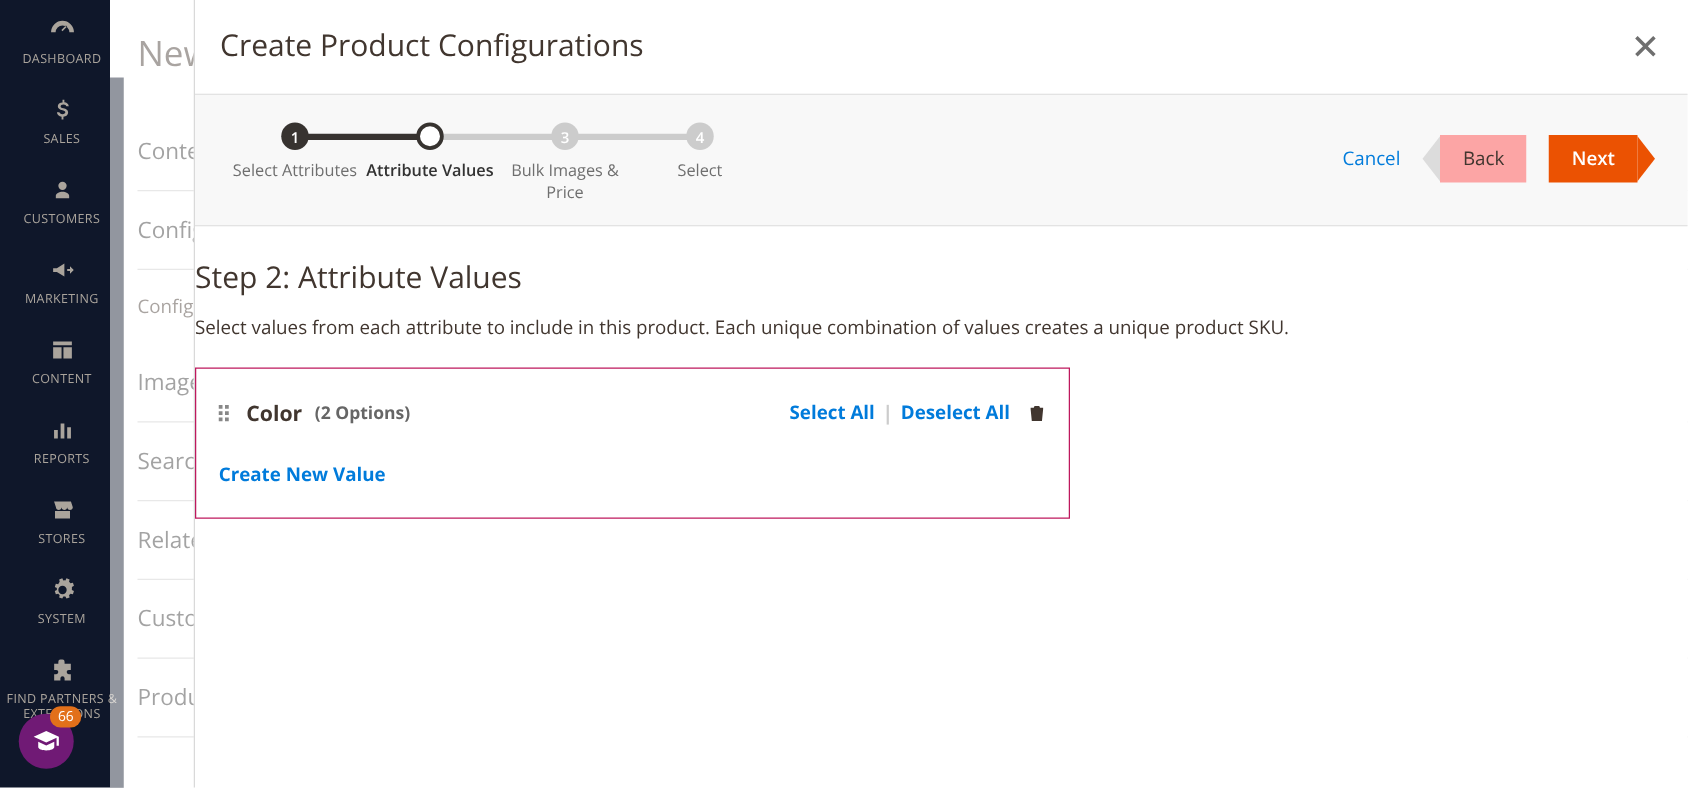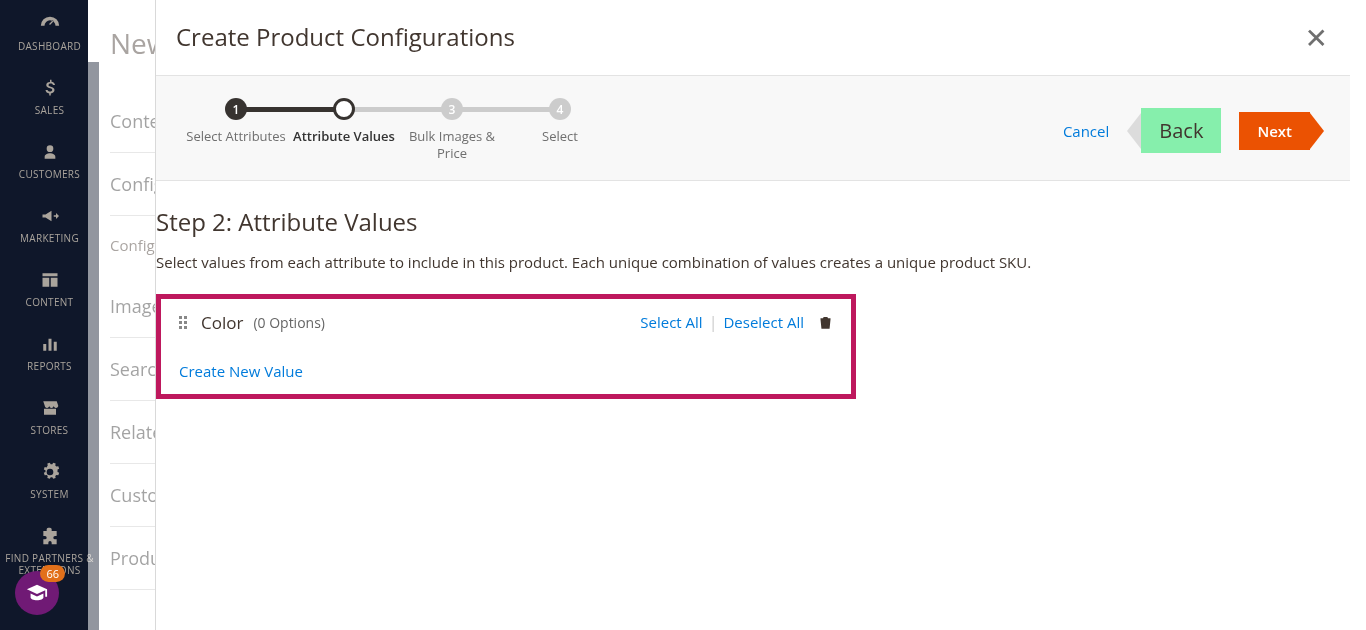--- a/index.html
+++ b/index.html
@@ -37,32 +37,32 @@
     .step-line { position:absolute; top:9px; height:5px; background:#ccc; left:50%; width:108px; z-index:0; }
     .step-line.dark { background:#373330; }
     .step-dot { width:22px; height:22px; border-radius:50%; background:#ccc; color:#fff; font-size:12px; font-weight:600; display:flex; align-items:center; justify-content:center; z-index:1; position:relative; }
     .step-dot.dark { background:#373330; }
     .step-dot.ring { box-shadow:0 0 0 3px #fff inset; border:3px solid #373330; background:#fff; }
     .step-label { font-size:13px; color:#6f6f6f; margin-top:8px; line-height:1.3; }
     .step-label.cur { color:#333; font-weight:600; }
 
     .stage-actions { margin-left:auto; display:flex; align-items:center; gap:18px; margin-top:10px; }
     .link { color:#007bdb; font-size:15px; cursor:pointer; }
-    .btn-back { background:#86efac; color:#41362f; font-size:20px; padding:9px 18px; border:none; cursor:pointer; position:relative; }
+    .btn-back { background:#fca5a5; color:#41362f; font-size:15px; padding:9px 18px; border:none; cursor:pointer; position:relative; }
     .btn-back-wrap { position:relative; display:flex; align-items:center; }
     .arrow-left { width:0; height:0; border-top:18px solid transparent; border-bottom:18px solid transparent; border-right:14px solid #dcdcdc; }
     .btn-next { background:#eb5202; color:#fff; font-size:15px; font-weight:600; padding:9px 18px; border:none; cursor:pointer; }
     .btn-next-wrap { position:relative; display:flex; align-items:center; }
     .arrow-right { width:0; height:0; border-top:18px solid transparent; border-bottom:18px solid transparent; border-left:14px solid #eb5202; }
 
     .body-area { padding:24px 0 0 0; }
     .step-title { font-size:24px; color:#41362f; font-weight:400; margin-bottom:14px; }
     .step-desc { font-size:15px; color:#41362f; margin-bottom:22px; }
 
-    .attr-card { border:5px solid #be185d; width:700px; padding:12px 18px; }
+    .attr-card { border:1px solid #be185d; width:700px; padding:24px 18px;font-weight:bold; }
     .attr-head { display:flex; align-items:center; }
     .drag-dots { display:grid; grid-template-columns:repeat(2,3px); grid-template-rows:repeat(3,3px); gap:2px; margin-right:14px; }
     .drag-dots span { width:3px; height:3px; background:#888; }
     .attr-name { font-size:17px; color:#41362f; margin-right:10px; }
     .attr-count { font-size:14px; color:#666; }
     .attr-actions { margin-left:auto; display:flex; align-items:center; gap:6px; }
     .sep { color:#ccc; }
     .trash-icon { fill:#41362f; cursor:pointer; }
 
     .create-val { margin-top:26px; }
@@ -215,21 +215,21 @@
       <div class="attr-head">
         <span class="drag-dots">
             <span></span>
             <span></span>
             <span></span>
             <span></span>
             <span></span>
             <span></span>
           </span>
         <span class="attr-name">Color</span>
-        <span class="attr-count">(0 Options)</span>
+        <span class="attr-count">(2 Options)</span>
         <div class="attr-actions">
           <span class="link">Select All</span>
           <span class="sep">|</span>
           <span class="link">Deselect All</span>
           <svg class="trash-icon" width="15" height="17" viewBox="0 0 24 24" style="margin-left:8px;">
               <path d="M4 7h16l-1.5 15h-13zM9 3h6l1 2h4v2H4V5h4z"></path>
             </svg>
         </div>
       </div>
       <div class="create-val">

